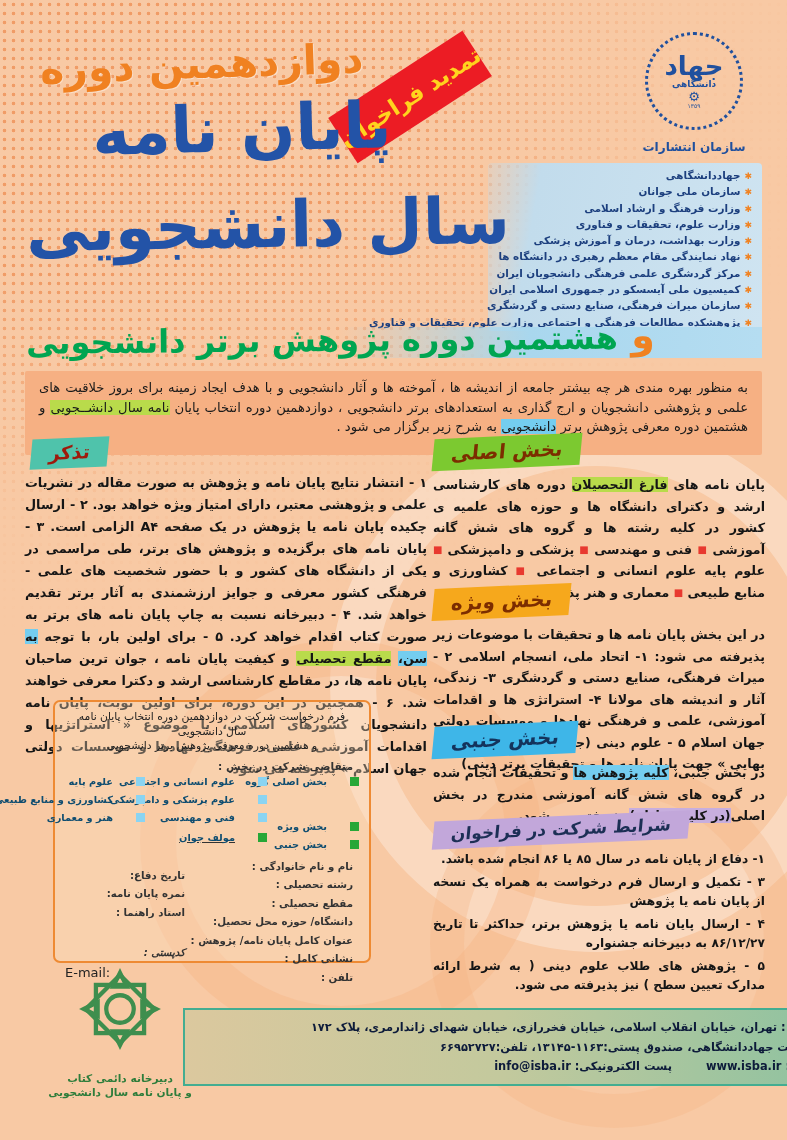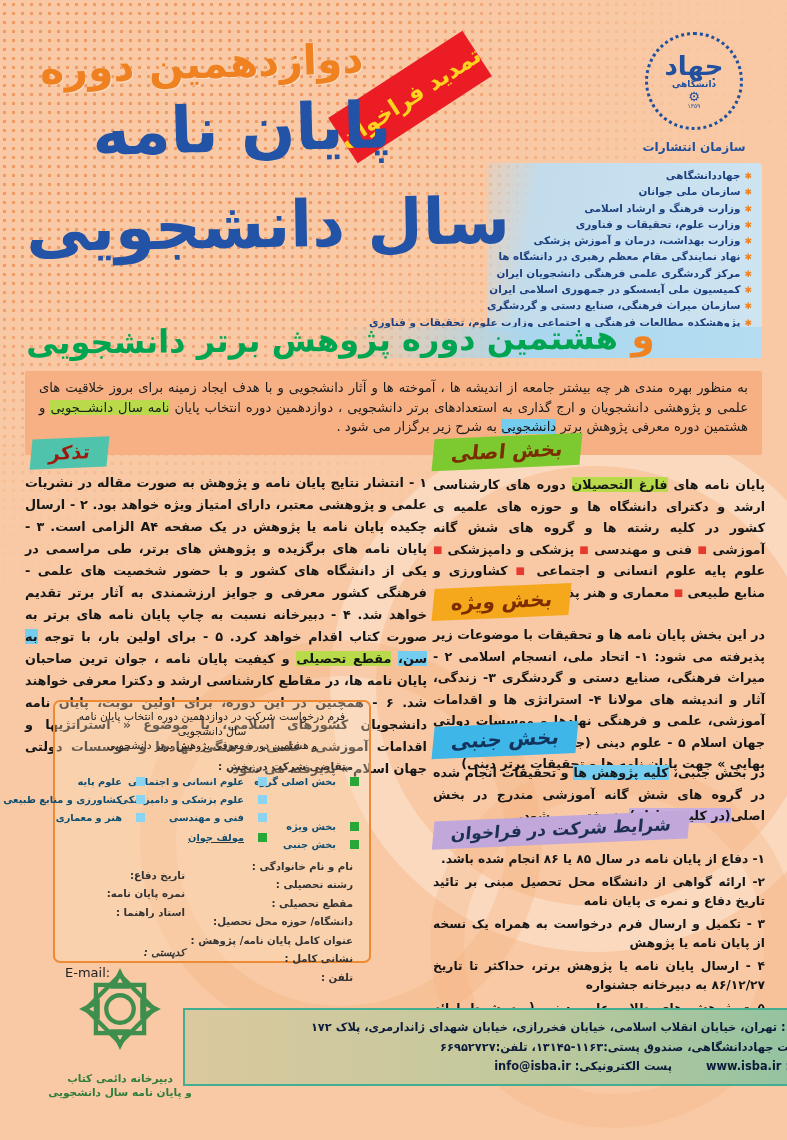--- a/index.html
+++ b/index.html
@@ -96,21 +96,21 @@
     box-sizing:border-box;color:#333;}
   .form-title{padding:8px 16px 2px;text-align:center;font-size:10.8px;font-weight:normal;color:#222;line-height:14.5px;}
   .applicant{padding:4px 16px 2px;font-size:10.6px;font-weight:bold;color:#333;}
   .chk-cols{display:flex;padding:2px 10px 0 8px;gap:4px;}
   .chk-col{display:flex;flex-direction:column;gap:7px;}
   .col-a{width:88px;}
   .col-b{width:118px;}
   .col-c{width:100px;}
   .col-a .chk:nth-of-type(2){margin-top:27px;}
   .col-b .chk:nth-of-type(4){margin-top:2px;text-decoration:underline;}
-  .chk{display:flex;align-items:center;gap:14px;}
+  .chk{display:flex;align-items:center;gap:23px;}
   .chk-sq{width:9px;height:9px;flex:0 0 auto;display:inline-block;}
   .chk-label{font-size:9.8px;font-weight:bold;color:#0f4d70;white-space:nowrap;}
   .fields{display:flex;padding:8px 16px 0 10px;}
   .f-col-r{width:168px;}
   .f-col-l{width:120px;padding-top:9px;}
   .f-row{font-size:10.2px;font-weight:bold;color:#333;line-height:18.5px;white-space:nowrap;text-align:right;}
   .postal{margin-top:22px;font-style:italic;}
   .email-row{direction:ltr;text-align:left;font-size:13px;color:#222;margin-top:2px;font-weight:normal;}
 
   
@@ -240,21 +240,20 @@
     <p class="sec-body">
       
     <span class="">در بخش جنبی، </span><span class="hl-blue">کلیه پژوهش ها</span><span class=""> و تحقیقات انجام شده در گروه های شش گانه آموزشی مندرج در بخش اصلی</span><span class="hl-purple">(در کلیه مقاطع)</span><span class=""> پذیرفته  می شود.</span></p>
   </div>
 
   <div class="sec sec-sharayet">
     <div class="hd"><span class="tag tag-sharayet">شرایط شرکت در فراخوان</span></div>
     <div class="sec-body">
 
     <div class="cond-item">۱- دفاع از پایان نامه در سال ۸۵ یا ۸۶ انجام شده باشد.</div>
-        <div class="cond-item">۲- ارائه گواهی از دانشگاه محل تحصیل مبنی بر تائید تاریخ دفاع و نمره ی پایان نامه</div>
         <div class="cond-item">۳ - تکمیل و ارسال فرم درخواست به همراه یک نسخه از پایان نامه یا پژوهش</div>
         <div class="cond-item">۴ - ارسال پایان نامه یا پژوهش برتر، حداکثر تا تاریخ ۸۶/۱۲/۲۷ به دبیرخانه جشنواره</div>
         <div class="cond-item">۵ - پژوهش های طلاب علوم دینی ( به شرط ارائه مدارک تعیین سطح ) نیز پذیرفته می شود.</div>
       </div>
   </div>
 
   <div class="form">
     <div class="form-title">
       <div>فرم درخواست شرکت در دوازدهمین دوره انتخاب پایان نامه سال دانشجویی</div>
       <div>و هشتمین دوره معرفی پژوهش برتر دانشجویی</div>

